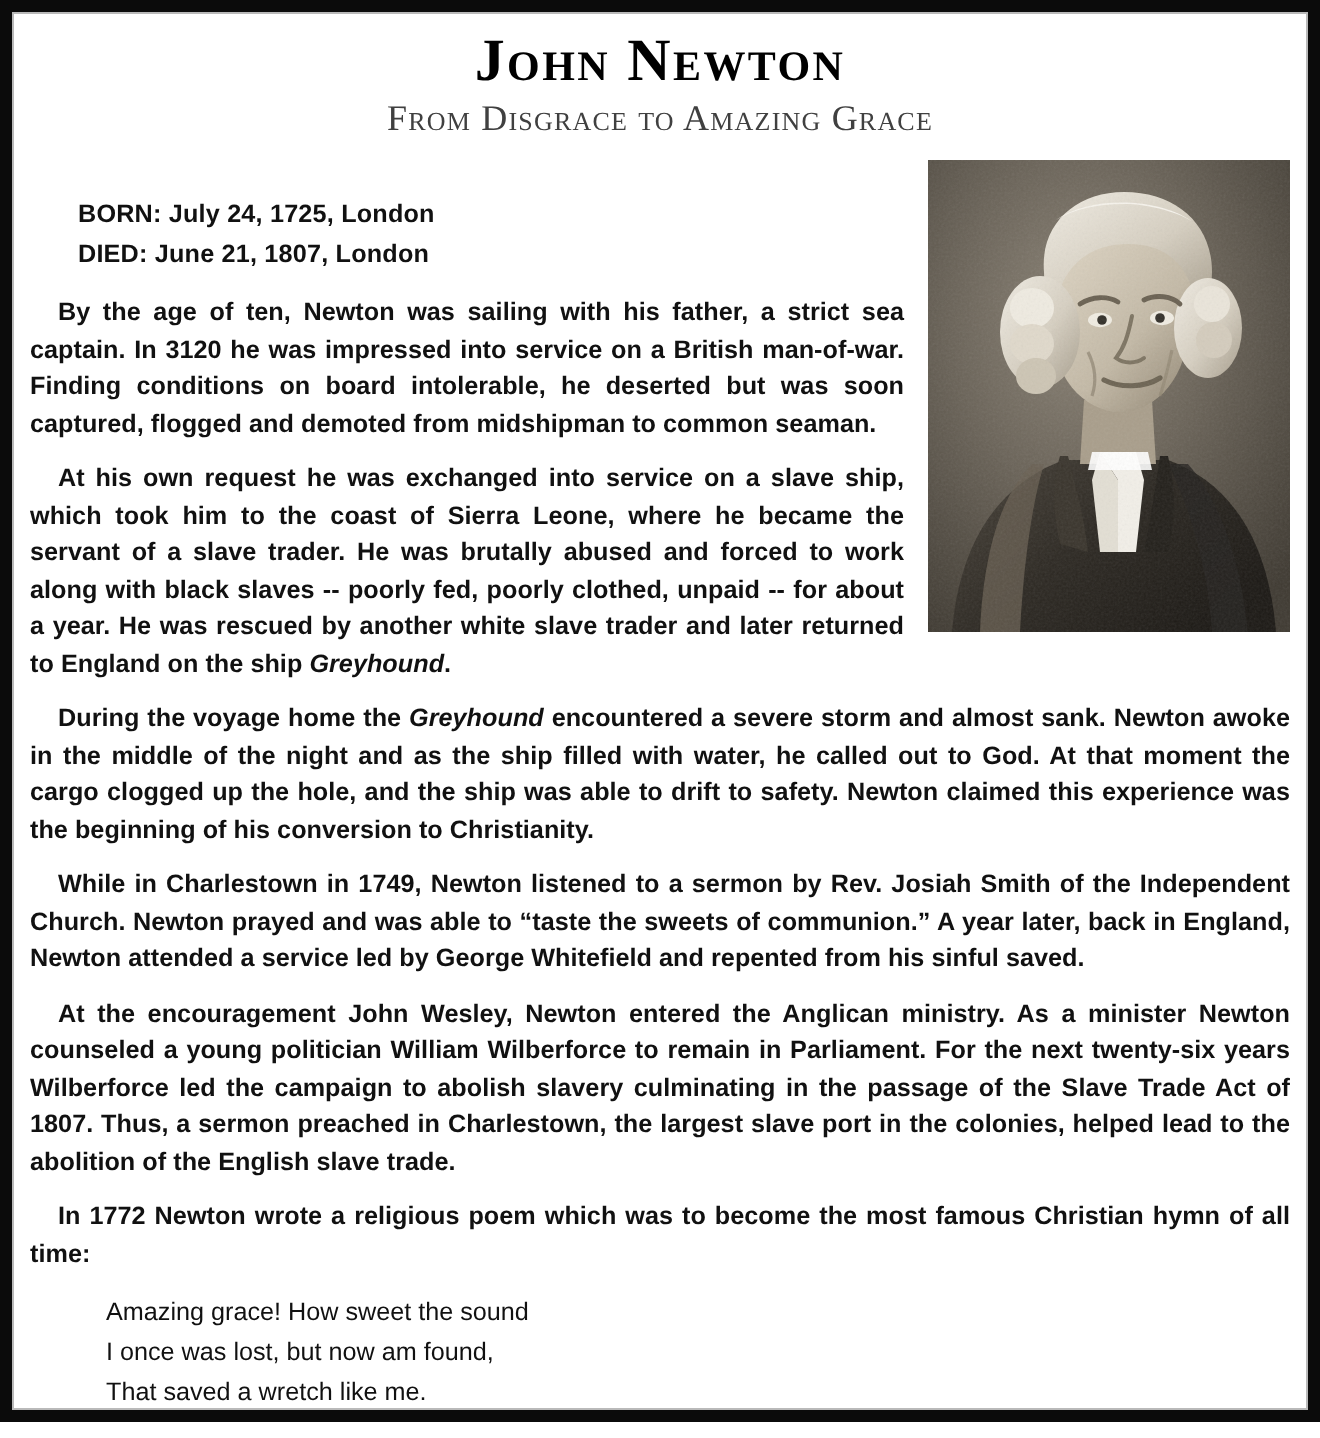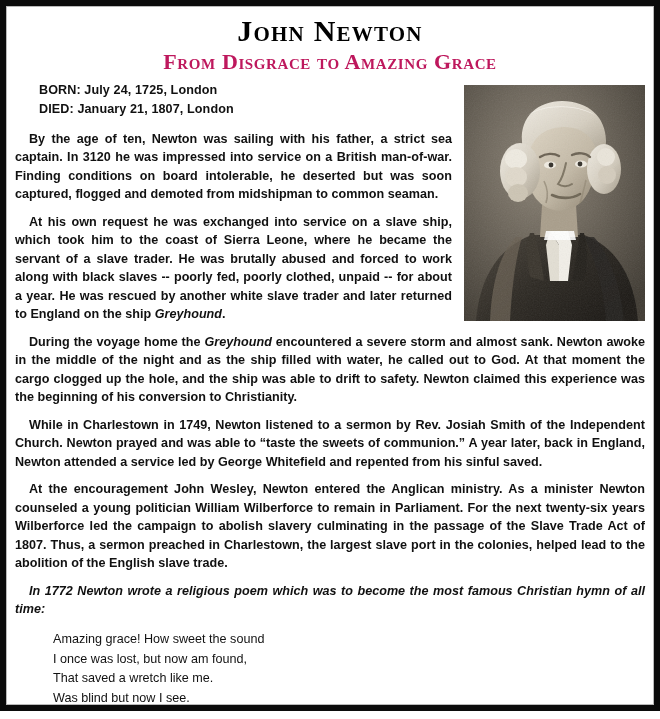--- a/index.html
+++ b/index.html
@@ -42,44 +42,44 @@
     font-weight: 700;
     letter-spacing: 1.2px;
     color: #000000;
     font-variant: small-caps;
     line-height: 1.08;
     margin: 2px 0 0 0;
   }
   .subtitle {
     text-align: center;
     font-family: "Liberation Serif", serif;
-    font-size: 22px;
-    font-weight: 700;
+    font-size: 18px;
+    font-weight: 400;
     letter-spacing: 0.6px;
-    color: #be185d;
+    color: #404040;
     font-variant: small-caps;
     line-height: 1.1;
     margin: 3px 0 0 0;
   }
 
   
   .portrait {
     float: right;
     width: 181px;
     height: 236px;
     margin: 10px 0px 7px 12px;
     position: relative;
     overflow: hidden;
     background: #6d665c;
   }
   .portrait svg { display: block; width: 100%; height: 100%; }
 
   
   .vitals {
-    margin: 6px 0 0 24px;
+    margin: 28px 0 0 24px;
     font-size: 12.6px;
     font-weight: 700;
     color: #111111;
     line-height: 1.55;
     letter-spacing: 0.1px;
   }
   .vitals div { white-space: nowrap; }
 
   
   .body-text {
@@ -89,21 +89,21 @@
     color: #111111;
     line-height: 1.47;
     text-align: justify;
     letter-spacing: 0.02px;
   }
   .body-text p {
     margin: 0 0 9px 0;
     text-indent: 14px;
     hyphens: auto;
   }
-  .body-text p:last-of-type { margin-bottom: 0; font-style: italic; }
+  .body-text p:last-of-type { margin-bottom: 0; }
   .body-text em { font-style: italic; }
 
   
   .poem {
     clear: both;
     margin: 11px 0 0 38px;
     font-size: 12.6px;
     font-weight: 400;
     color: #111111;
     line-height: 1.58;
@@ -190,21 +190,21 @@
         <path d="M88 110 C96 114 108 114 116 109" stroke="#6d6453" stroke-width="2.6" fill="none" stroke-linecap="round"></path>
         <path d="M80 96 C84 104 84 112 82 118" stroke="#8d8370" stroke-width="1.6" fill="none" opacity="0.7"></path>
         <path d="M122 95 C120 104 118 112 116 118" stroke="#8d8370" stroke-width="1.6" fill="none" opacity="0.6"></path>
 
         <rect x="0" y="0" width="181" height="236" filter="url(#grain)" fill="#ffffff" opacity="0.5"></rect>
       </svg>
     </div>
 
     <div class="vitals">
       <div>BORN: July 24, 1725, London</div>
-      <div>DIED:  January 21, 1807, London</div>
+      <div>DIED:  June 21, 1807, London</div>
     </div>
 
     <div class="body-text" id="bodyText">
         <p>By the age of ten, Newton was sailing with his  father, a strict sea captain.  In 3120 he was impressed into service on a British man-of-war. Finding conditions on board intolerable, he deserted but was soon captured, flogged and demoted from midshipman to common seaman.</p>
         <p>At his own request he was exchanged into service on a slave ship, which took him to the coast of Sierra Leone, where he became the servant of a slave trader. He was brutally abused and forced to work along with black slaves -- poorly fed, poorly clothed, unpaid -- for about a year. He was rescued by another white slave trader and later returned to England on the ship <em>Greyhound</em>.</p>
         <p>During the voyage home the <em>Greyhound</em> encountered a severe storm and almost sank. Newton awoke in the middle of the night and as the ship filled with water, he called out to God. At that moment the cargo clogged up the hole, and the ship was able to drift to safety. Newton claimed this experience was the beginning of his conversion to Christianity.</p>
         <p>While in Charlestown in 1749, Newton listened to a sermon by Rev. Josiah Smith of the Independent Church. Newton prayed and was able to “taste the sweets of communion.” A year later, back in England, Newton attended a service led by George Whitefield and repented from his sinful saved.</p>
         <p>At the encouragement John Wesley, Newton entered the Anglican ministry. As a minister Newton counseled a young politician William Wilberforce to remain in Parliament. For the next twenty-six years Wilberforce led the campaign to abolish slavery culminating in the passage of the Slave Trade Act of 1807.  Thus, a sermon preached in Charlestown, the largest slave port in the colonies, helped lead to the abolition of the English slave trade.</p>
         <p>In 1772 Newton wrote a religious poem which was to become the most famous Christian hymn of all time:</p>
       </div>

